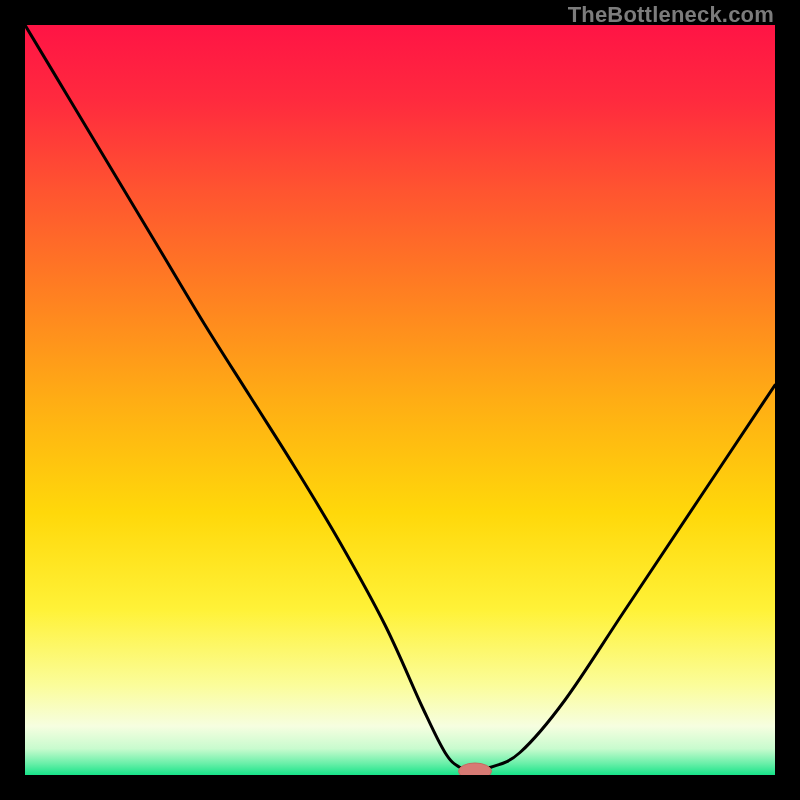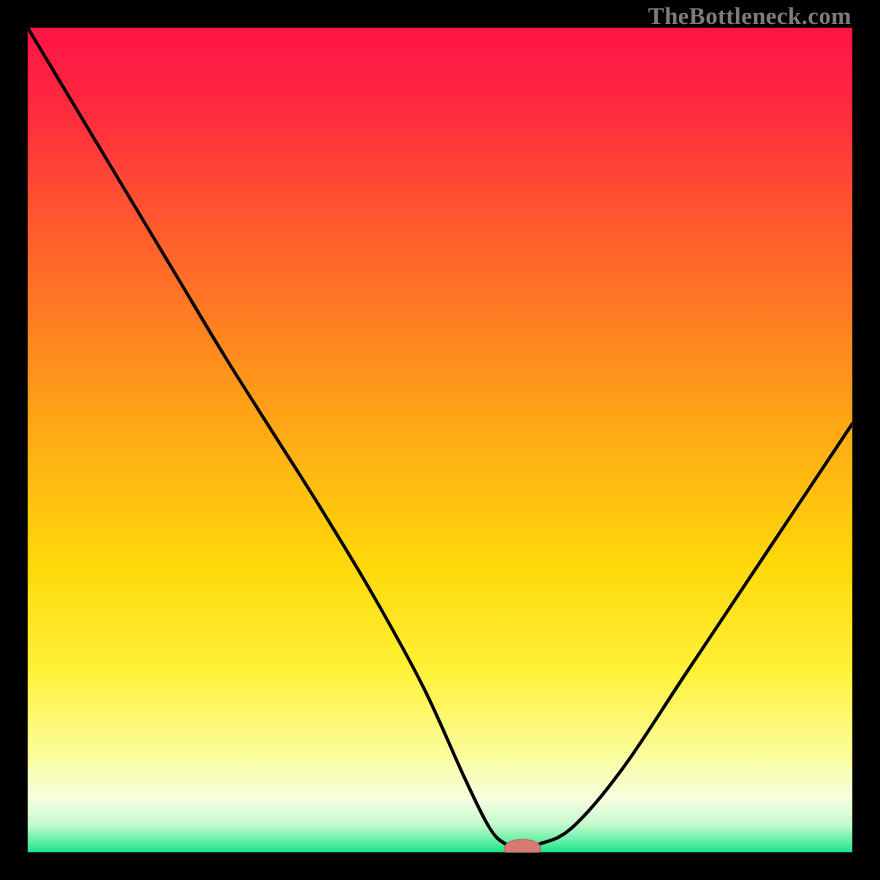--- a/index.html
+++ b/index.html
@@ -19,21 +19,21 @@
     position: absolute;
     left: 25px;
     top: 25px;
     width: 750px;
     height: 750px;
   }
   .watermark {
     position: absolute;
     top: 2px;
     right: 26px;
-    font-family: Liberation Serif, serif;
+    font-family: Liberation Sans, sans-serif;
     font-size: 22px;
     font-weight: 600;
     color: #7c7c7c;
     letter-spacing: 0.2px;
   }
   svg { display: block; }
 </style>
 </head>
 <body>
 

